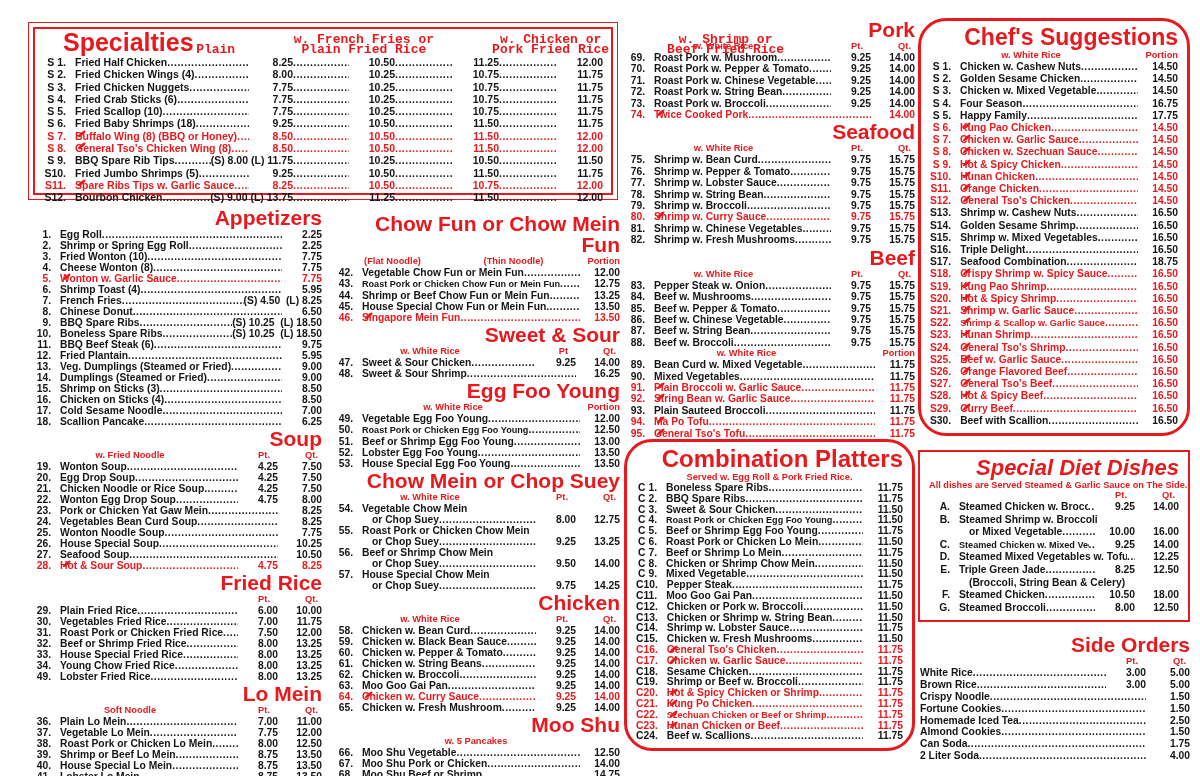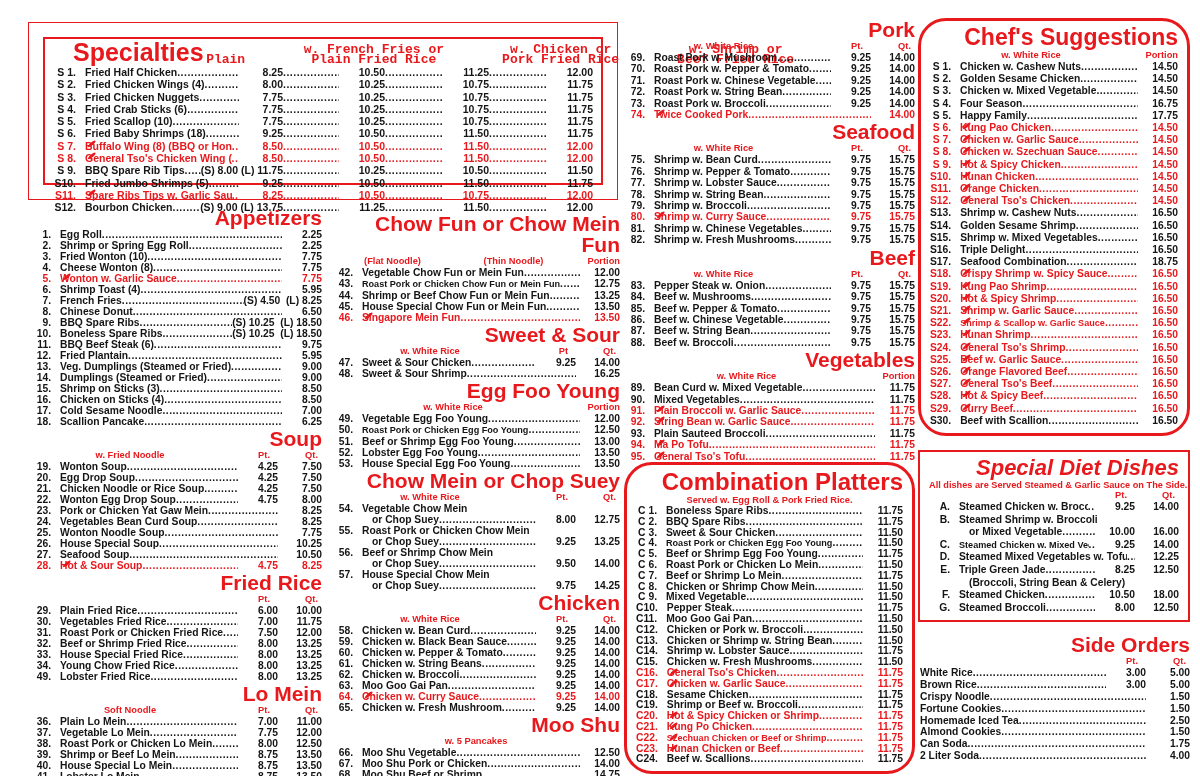--- a/index.html
+++ b/index.html
@@ -39,21 +39,21 @@
   .box-r { border:3px solid var(--red); border-radius:28px; padding:3px 9px 6px; margin-bottom:14px; background:#fff; }
   .box-s { border:2px solid var(--red); padding:3px 9px 6px; margin-bottom:12px; background:#fff; }
   .sec-combination { line-height:10.8px; }
   .sec-combination .sec-title { font-size:24px; line-height:25px; }
   .sec-chefs .sec-title { font-size:23px; line-height:24px; }
   .sec-special_diet { line-height:12.6px; }
   .sec-special_diet .sec-title { font-size:22px; line-height:23px;font-style:italic; }
   .sec-side_orders { line-height:11.8px; }
 
   
-  #specialties-box { position:absolute; left:28px; top:22px; width:590px; height:178px; border:1px solid var(--red); padding:14px; box-sizing:border-box; }
+  #specialties-box { position:absolute; left:28px; top:22px; width:590px; height:178px; border:1px solid var(--red); padding:4px; box-sizing:border-box; }
   #specialties-inner { border:2px solid var(--red); height:100%; box-sizing:border-box; padding:1px 8px 0 6px; }
   .sphead { display:flex; align-items:flex-end; color:var(--red); margin-bottom:2px; }
   .sphead .sp-title { font-size:25px; line-height:24px; padding-left:22px; }
   .sphead .fill { flex:1 1 0; }
   .hp { text-align:center; overflow:visible; font-size:13px; line-height:9.3px; white-space:pre;font-family:Liberation Mono, monospace; }
   .hp0 { flex:0 0 44px; } .hp1 { flex:0 0 46px; } .hpgap1 { flex:0 0 56px; } .hpgap { flex:0 0 58px; }
   .sprow { display:flex; align-items:baseline; line-height:12.3px; font-size:10.5px; }
   .sprow .num { flex:0 0 34px; }
   .sp-p0 { flex:0 0 auto; min-width:44px; text-align:right; white-space:pre; }
   .sp-d1 { flex:0 0 56px; } .sp-d { flex:0 0 58px; }
@@ -934,21 +934,20 @@
       </div>
       <div class="item">
         <span class="num">88.</span>
         <span class="name">Beef w. Broccoli</span>
         <span class="dots"></span>
         <span class="price pt">9.75</span>
         <span class="price qt">15.75</span>
       </div>
     </div>
     <div class="sec sec-vegetables">
-      <div class="sec-title">Vegetables</div>
       <div class="subrow">
         <span class="sub">w. White Rice</span>
         <span class="labPortion">Portion</span>
       </div>
       <div class="item">
         <span class="num">89.</span>
         <span class="name">Bean Curd w. Mixed Vegetable</span>
         <span class="dots"></span>
         <span class="price single">11.75</span>
       </div>

